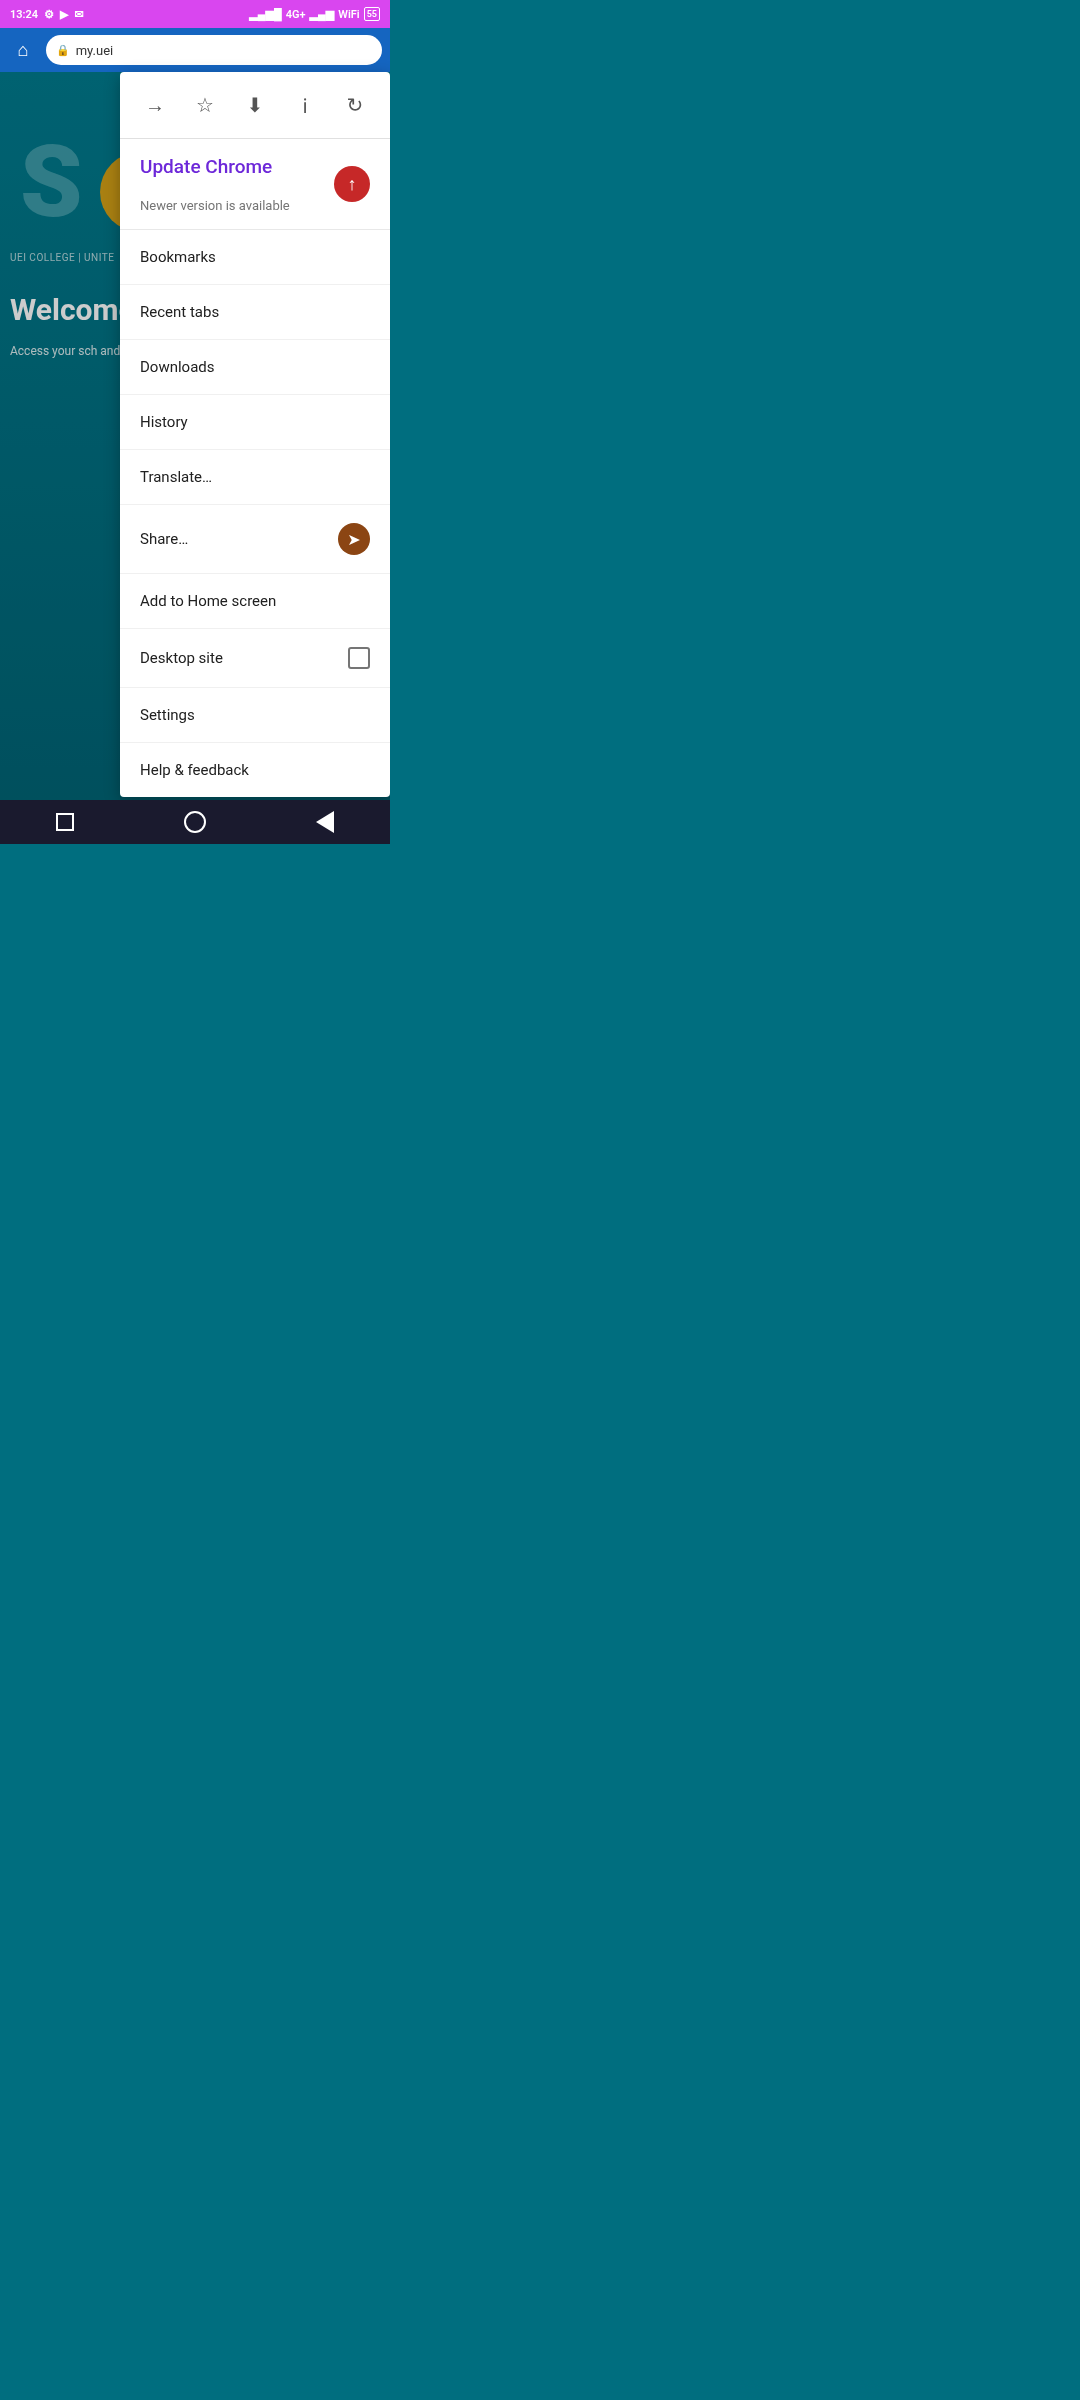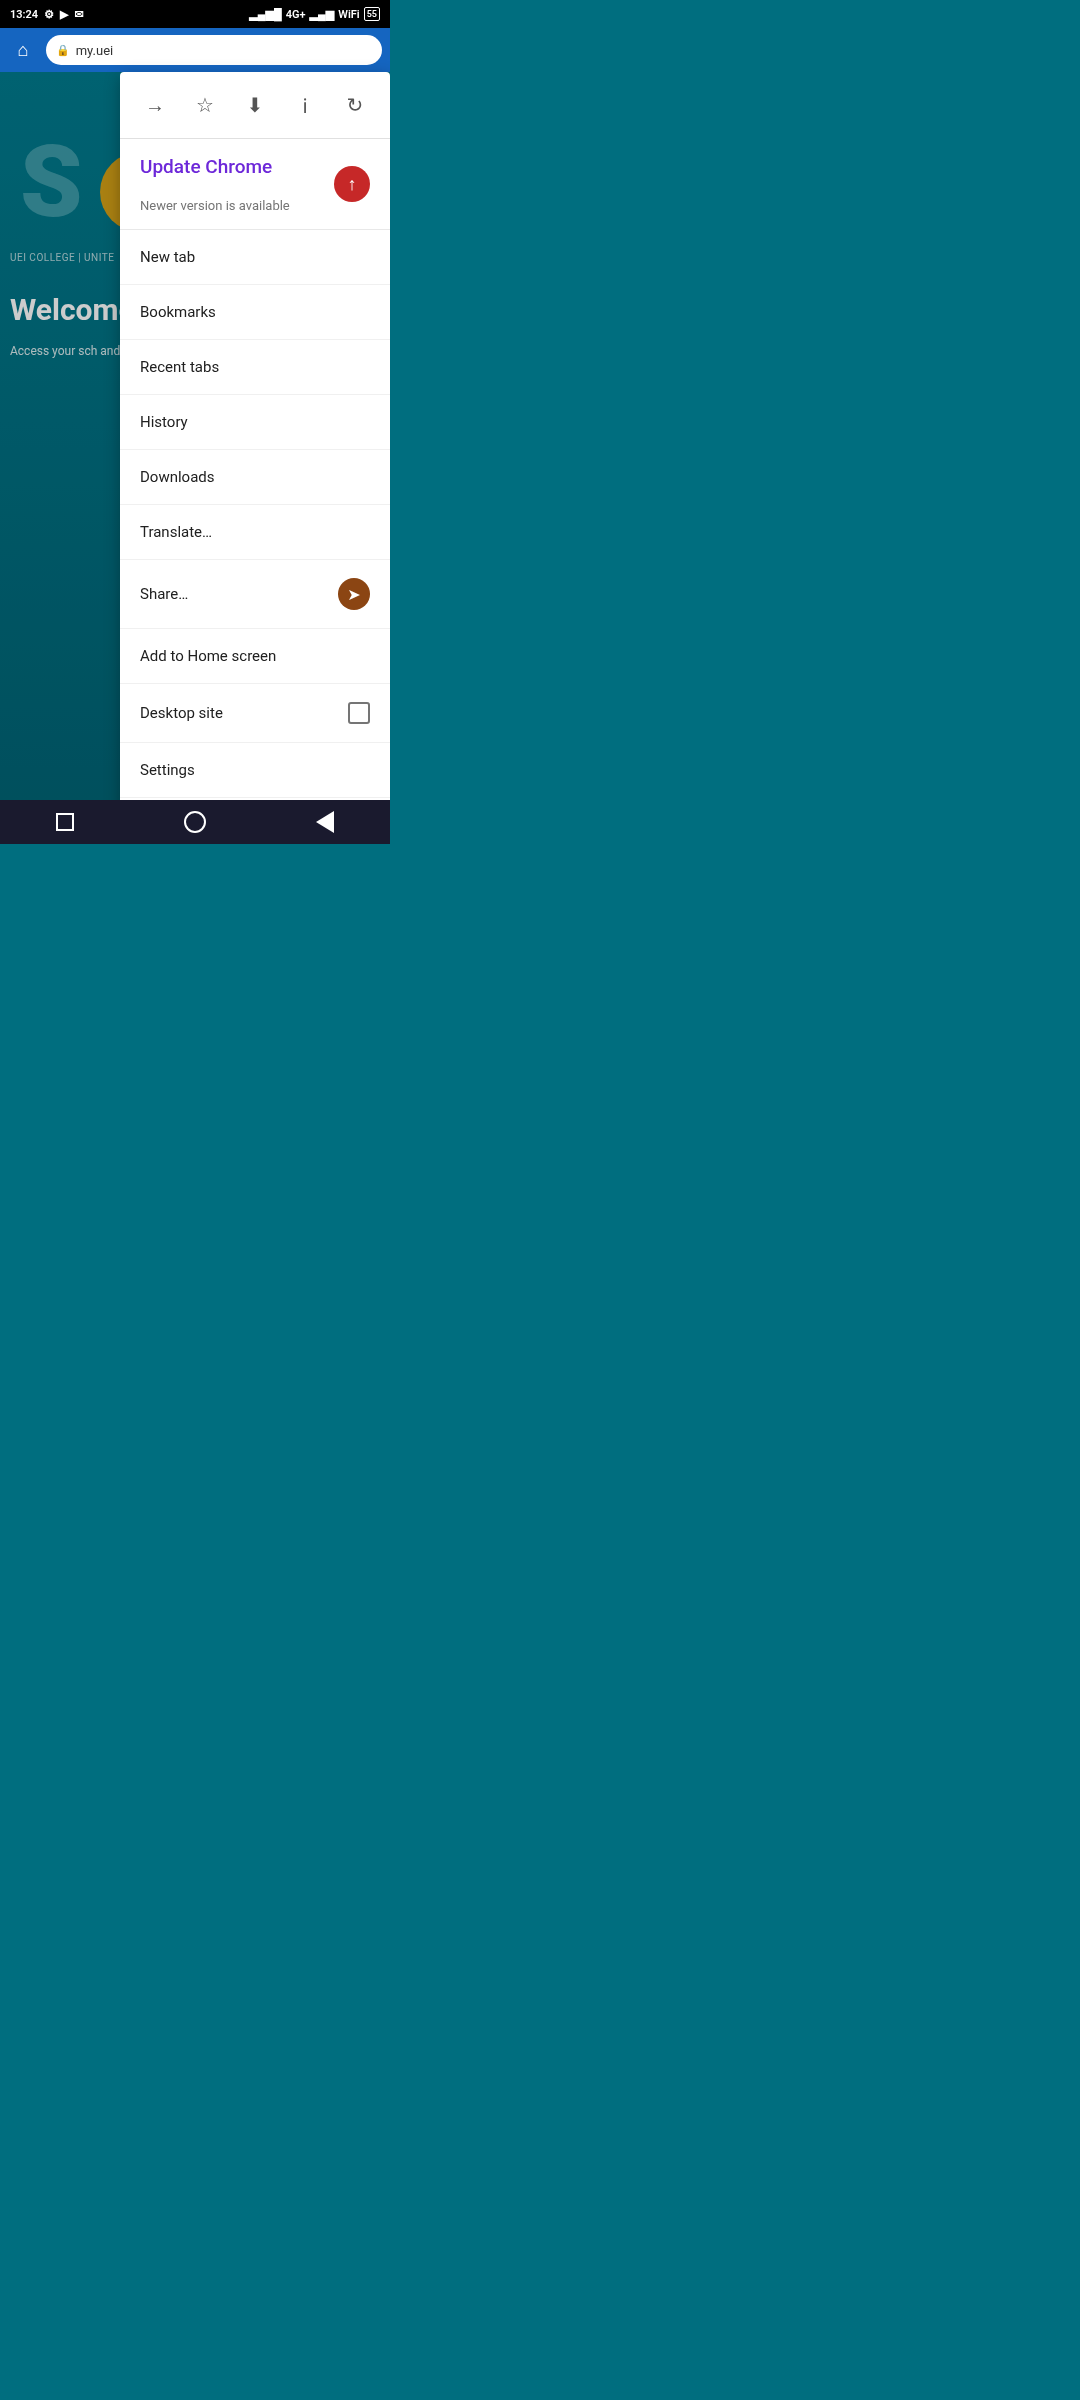--- a/index.html
+++ b/index.html
@@ -10,21 +10,21 @@
       height: 844px;
       font-family: 'Roboto', Arial, sans-serif;
       overflow: hidden;
       position: relative;
       background: #006e7f;
     }
 
     
     .status-bar {
       height: 28px;
-      background: #000000;
+      background: #d946ef;
       display: flex;
       align-items: center;
       justify-content: space-between;
       padding: 0 10px;
       color: white;
       font-size: 11px;
       font-weight: 600;
     }
     .status-left {
       display: flex;
@@ -369,39 +369,36 @@
   <div class="update-chrome-item">
     <div class="update-chrome-text">
       <div class="title">Update Chrome</div>
       <div class="subtitle">Newer version is available</div>
     </div>
     <div class="update-badge">
       <span>↑</span>
     </div>
   </div>
 
-  <div class="menu-item">
-    <span>New tab</span>
-  </div>
 
 
   <div class="menu-item">
     <span>Bookmarks</span>
   </div>
 
   <div class="menu-item">
     <span>Recent tabs</span>
   </div>
 
   <div class="menu-item">
+    <span>Downloads</span>
+  </div>
+
+  <div class="menu-item">
     <span>History</span>
-  </div>
-
-  <div class="menu-item">
-    <span>Downloads</span>
   </div>
 
   <div class="menu-item">
     <span>Translate…</span>
   </div>
 
   <div class="menu-item">
     <span>Share…</span>
     <div class="menu-item-right">
       <div class="share-icon">

